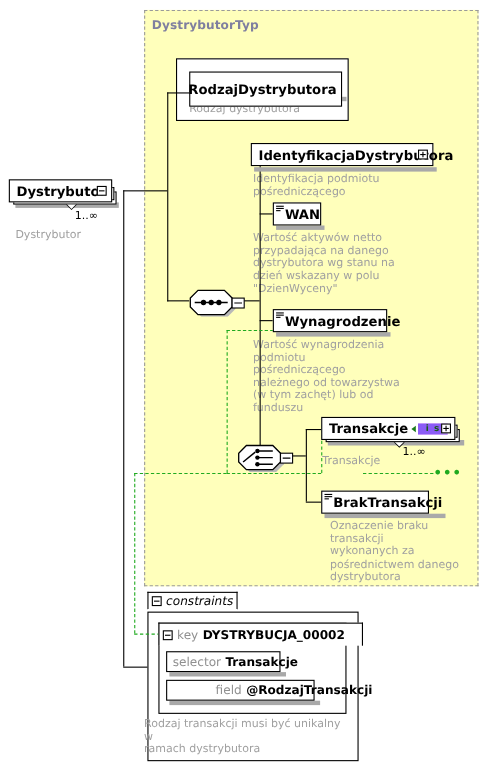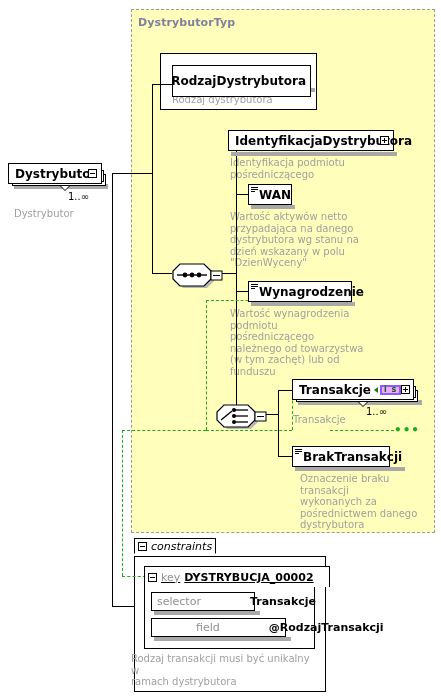--- a/index.html
+++ b/index.html
@@ -168,21 +168,21 @@
     color: #a0a0a0;
     line-height: 11.5px;
     white-space: pre-line;
   }
 
   
   .isbadge {
     display: inline-flex;
     align-items: center;
     justify-content: center;
-    border: 2px solid #8b5cf6;
+    border: 5px solid #8b5cf6;
     background: #f0abfc;
     color: #1a5a1a;
     font-size: 8px;
     font-weight: bold;
     letter-spacing: 1px;
     height: 10px;
     padding: 0 2px;
     line-height: 1;
     margin-left: 2px;
     box-sizing: border-box;
@@ -235,21 +235,20 @@
     position: absolute;
     background: #ffffff;
     border: 1px solid #000;
     box-sizing: border-box;
     height: 19px;
     display: flex;
     align-items: center;
     padding: 0 5px;
     white-space: nowrap;
     z-index: 4;
-    gap: 45px;
   }
   .keyrow .kw {
     font-size: 11px;
     color: #909090;
     margin-right: 4px;
   }
   .keyrow .val {
     font-size: 11px;
     font-weight: bold;
     color: #000;
@@ -424,21 +423,21 @@
   <div class="gdash h" style="left:122px; top:430px; width:84px;"></div>
   <div class="gdash h" style="left:122px; top:576px; width:24px;"></div>
 
   <div class="groupbox" style="left:134px; top:556px; width:192px; height:136px;"></div>
   <div class="grouptab" style="left:134px; top:538px; width:82px;">
     <span class="pm"></span>
     <span class="tab-text">constraints</span>
   </div>
 
   <div class="groupbox" style="left:144px; top:566px; width:171px; height:83px;"></div>
-  <div class="grouptab" style="left:144px; top:566px; width:186px; height:21px; border:1px solid #000; border-bottom:none;text-decoration:underline;">
+  <div class="grouptab" style="left:144px; top:566px; width:186px; height:21px; border:1px solid #000; border-bottom:none;">
     <span class="pm"></span>
     <span class="keytab-kw">key</span>
     <span class="keytab-val">DYSTRYBUCJA_00002</span>
   </div>
 
   <div class="node-shadow" style="left:154px; top:611px; width:106px; height:4px;"></div>
   <div class="keyrow" style="left:151px; top:592px; width:104px;">
     <span class="kw">selector</span>
     <span class="val">Transakcje</span>
   </div>

